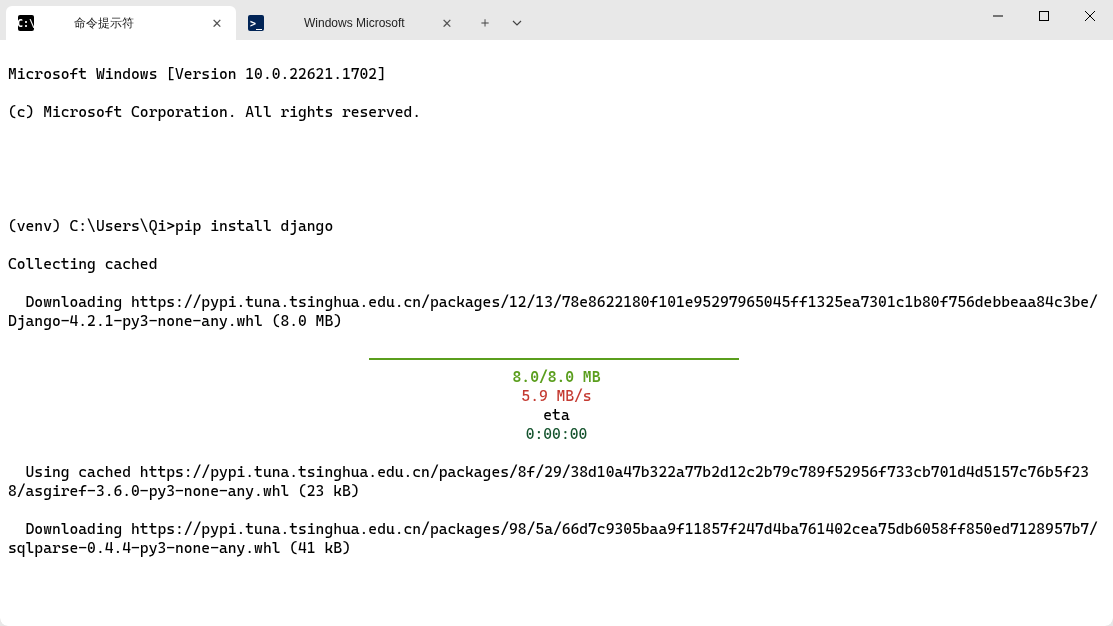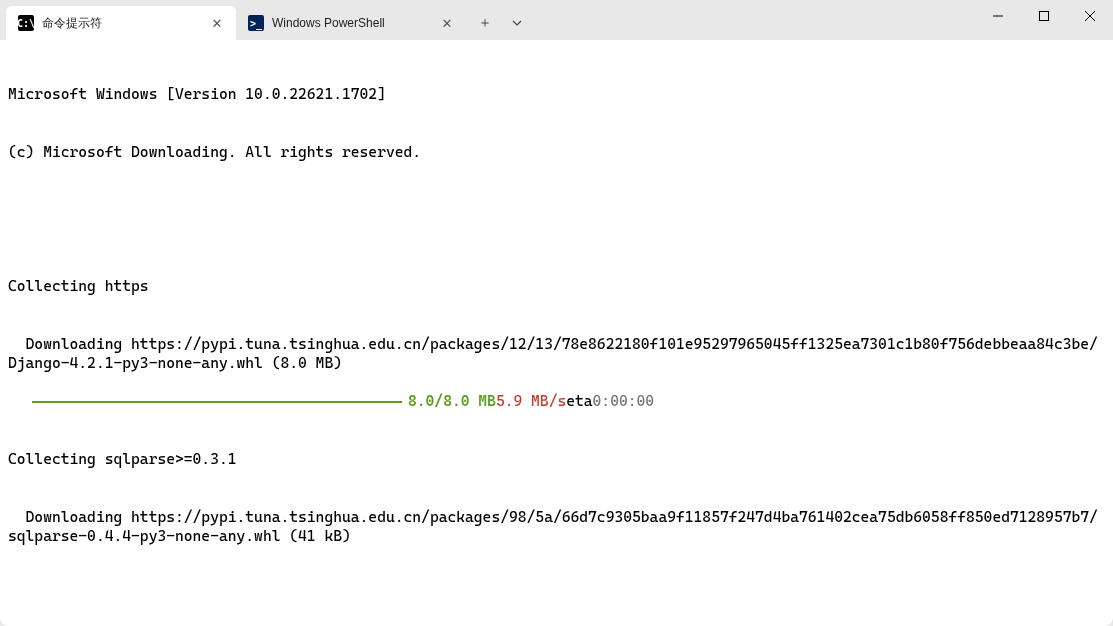--- a/index.html
+++ b/index.html
@@ -59,21 +59,21 @@
     border-radius: 2px;
     font-family: monospace;
   }
   .tab-icon.ps {
     background: #012456;
     color: #fff;
     border-radius: 2px;
     font-family: monospace;
     font-weight: bold;
   }
-  .tab-title { flex: 1; }
+  .tab-title { flex: 1; margin-left: 32px; }
   .tab-close {
     width: 18px; height: 18px;
     display: flex; align-items: center; justify-content: center;
     font-size: 13px; color: #555; border-radius: 3px;
     cursor: pointer;
   }
   .newtab-group {
     display: flex;
     align-items: center;
     height: 34px;
@@ -106,26 +106,26 @@
     font-family: "Cascadia Mono", Consolas, monospace;
     font-size: 15px;
     line-height: 19px;
     padding: 6px 8px 8px 8px;
     white-space: pre;
     overflow: hidden;
     border-bottom-left-radius: 8px;
     border-bottom-right-radius: 8px;
     letter-spacing: 0;
   }
-  .line { white-space: pre-wrap; word-break: break-all; margin-top: 20px; }
+  .line { white-space: pre-wrap; word-break: break-all; }
   .blank { height: 19px; }
   .green { color: #5a9e1d; }
   .red { color: #c43a31; text-align: right; }
-  .cyan { color: #737373; }
-  .bar-row { display: flex; align-items: center; }
+  .cyan { color: #14532d; }
+  .bar-row { display: flex; align-items: center; flex-direction: column; }
   .bar-spacer { width: 24px; display: inline-block; }
   .bar {
     height: 2px;
     background: #5a9e1d;
     flex: 0 0 auto;
     width: 370px;
     margin-right: 6px;
     margin-top: 8px;
     margin-bottom: 8px;
   }
@@ -136,21 +136,21 @@
 
 <div class="titlebar">
   <div class="tabs">
     <div class="tab active">
       <span class="tab-icon cmd">C:\</span>
       <span class="tab-title">命令提示符</span>
       <span class="tab-close">✕</span>
     </div>
     <div class="tab">
       <span class="tab-icon ps">&gt;_</span>
-      <span class="tab-title">Windows PowerShell</span>
+      <span class="tab-title">Windows Microsoft</span>
       <span class="tab-close">✕</span>
     </div>
     <div class="newtab-group">
       <div class="newtab-btn">＋</div>
       <div class="dropdown-btn">
         <svg viewBox="0 0 10 10" width="10" height="10">
             <path d="M1 3 L5 7 L9 3" fill="none" stroke="#444" stroke-width="1.2"></path>
           </svg>
       </div>
     </div>
@@ -170,27 +170,28 @@
       <svg viewBox="0 0 10 10">
           <line x1="0" y1="0" x2="10" y2="10" stroke="#000" stroke-width="1"></line>
           <line x1="10" y1="0" x2="0" y2="10" stroke="#000" stroke-width="1"></line>
         </svg>
     </div>
   </div>
 </div>
 
 <div class="terminal">
 <div class="line">Microsoft Windows [Version 10.0.22621.1702]</div>
-<div class="line">(c) Microsoft Downloading. All rights reserved.</div>
+<div class="line">(c) Microsoft Corporation. All rights reserved.</div>
 <div class="blank"></div>
 <div class="blank"></div>
-<div class="line">Collecting https</div>
+<div class="line">(venv) C:\Users\Qi&gt;pip install django</div>
+<div class="line">Collecting cached</div>
 <div class="line">  Downloading https://pypi.tuna.tsinghua.edu.cn/packages/12/13/78e8622180f101e95297965045ff1325ea7301c1b80f756debbeaa84c3be/Django-4.2.1-py3-none-any.whl (8.0 MB)</div>
 <div class="bar-row"><span class="bar-spacer"></span><span class="bar"></span> <span class="green bold">8.0/8.0 MB</span> <span class="red">5.9 MB/s</span> <span>eta</span> <span class="cyan">0:00:00</span></div>
-<div class="line">Collecting sqlparse&gt;=0.3.1</div>
+<div class="line">  Using cached https://pypi.tuna.tsinghua.edu.cn/packages/8f/29/38d10a47b322a77b2d12c2b79c789f52956f733cb701d4d5157c76b5f238/asgiref-3.6.0-py3-none-any.whl (23 kB)</div>
 <div class="line">  Downloading https://pypi.tuna.tsinghua.edu.cn/packages/98/5a/66d7c9305baa9f11857f247d4ba761402cea75db6058ff850ed7128957b7/sqlparse-0.4.4-py3-none-any.whl (41 kB)</div>
 
 
 
 
 
 
 
 
 

